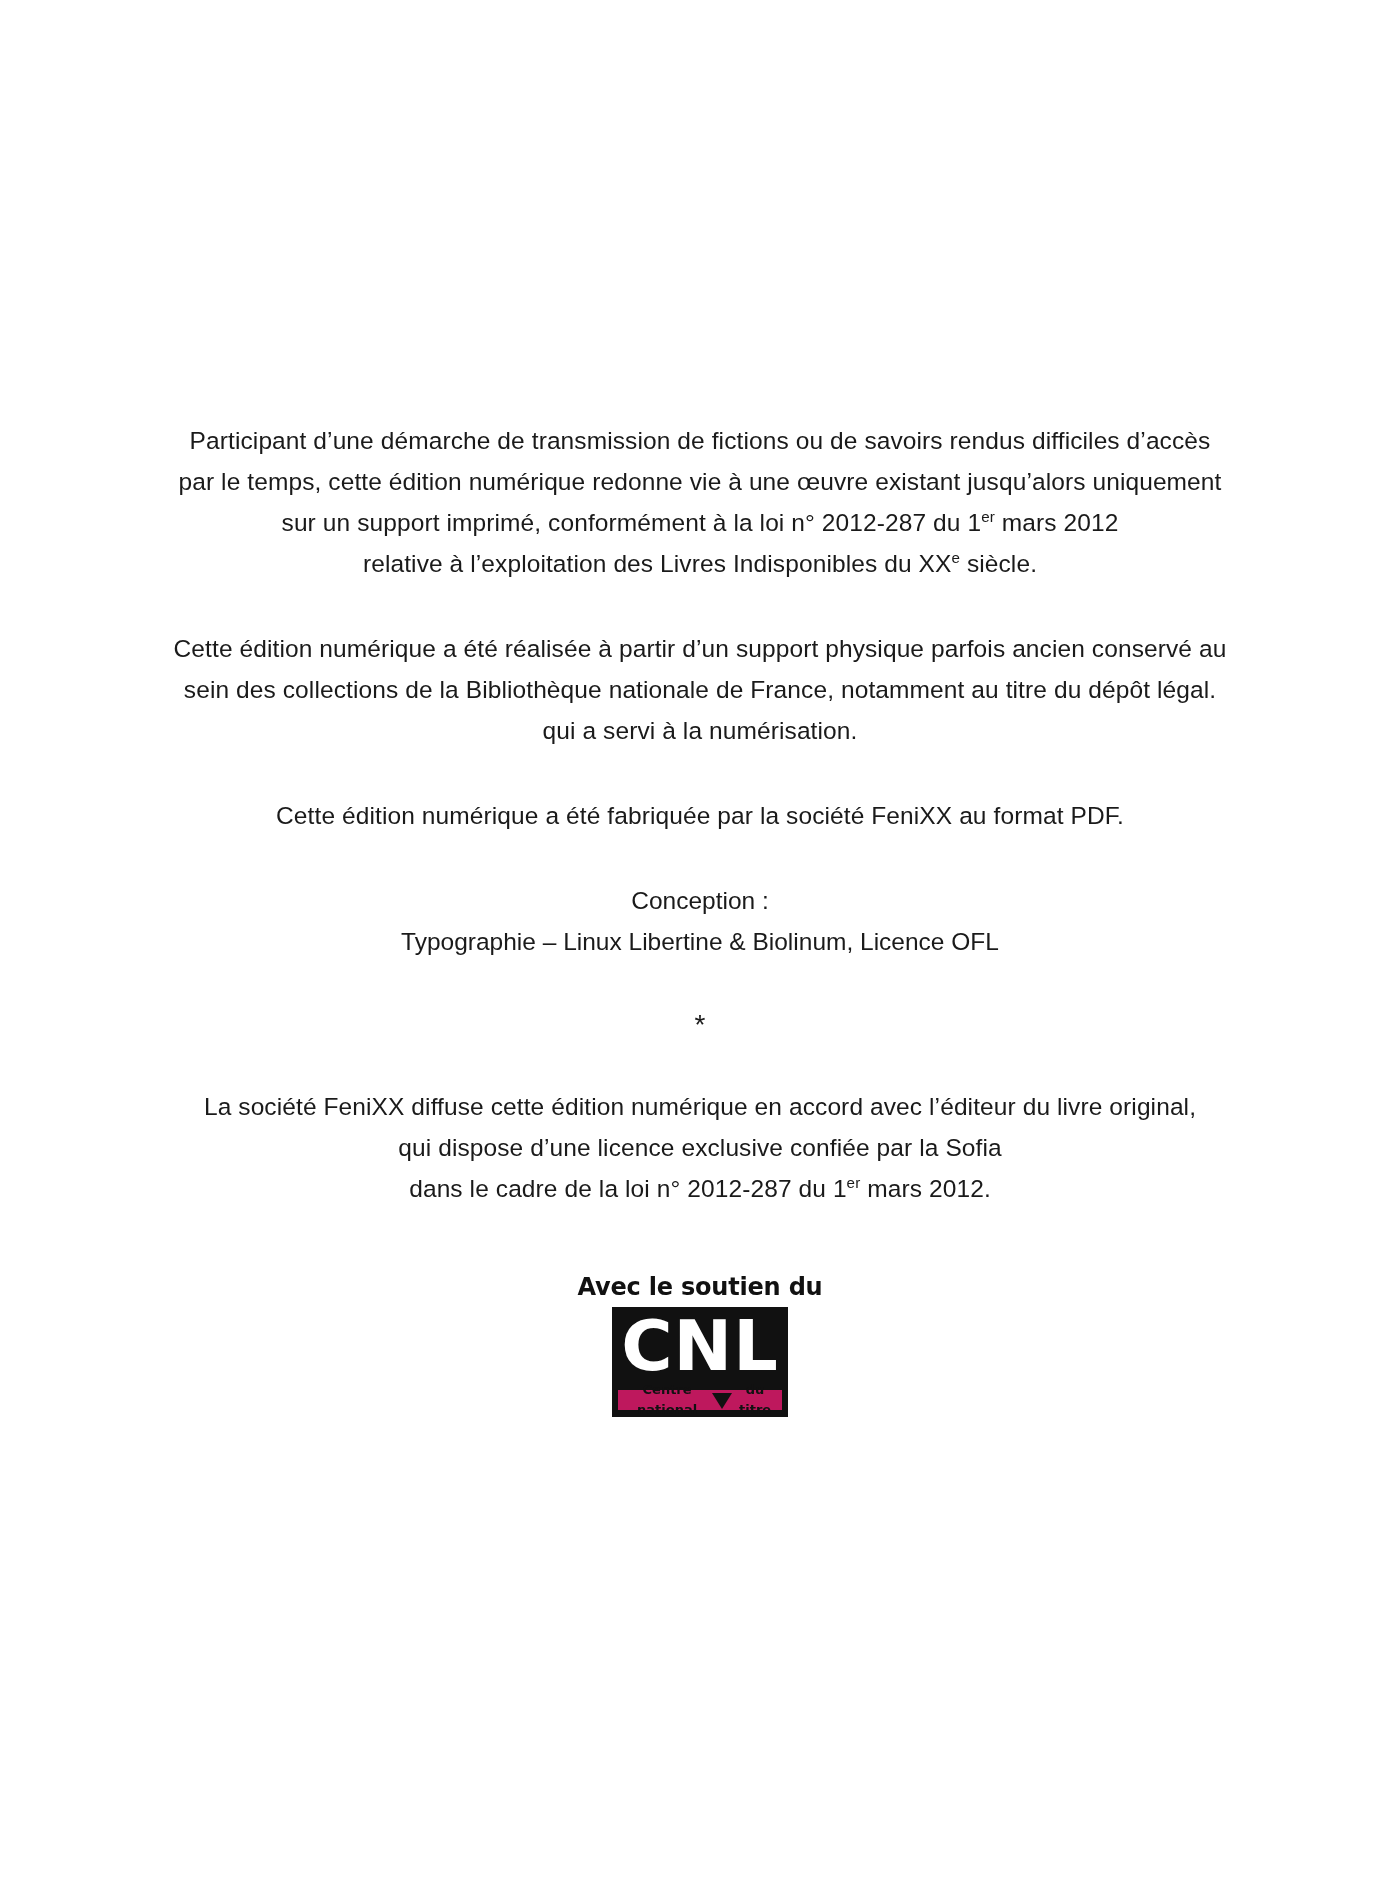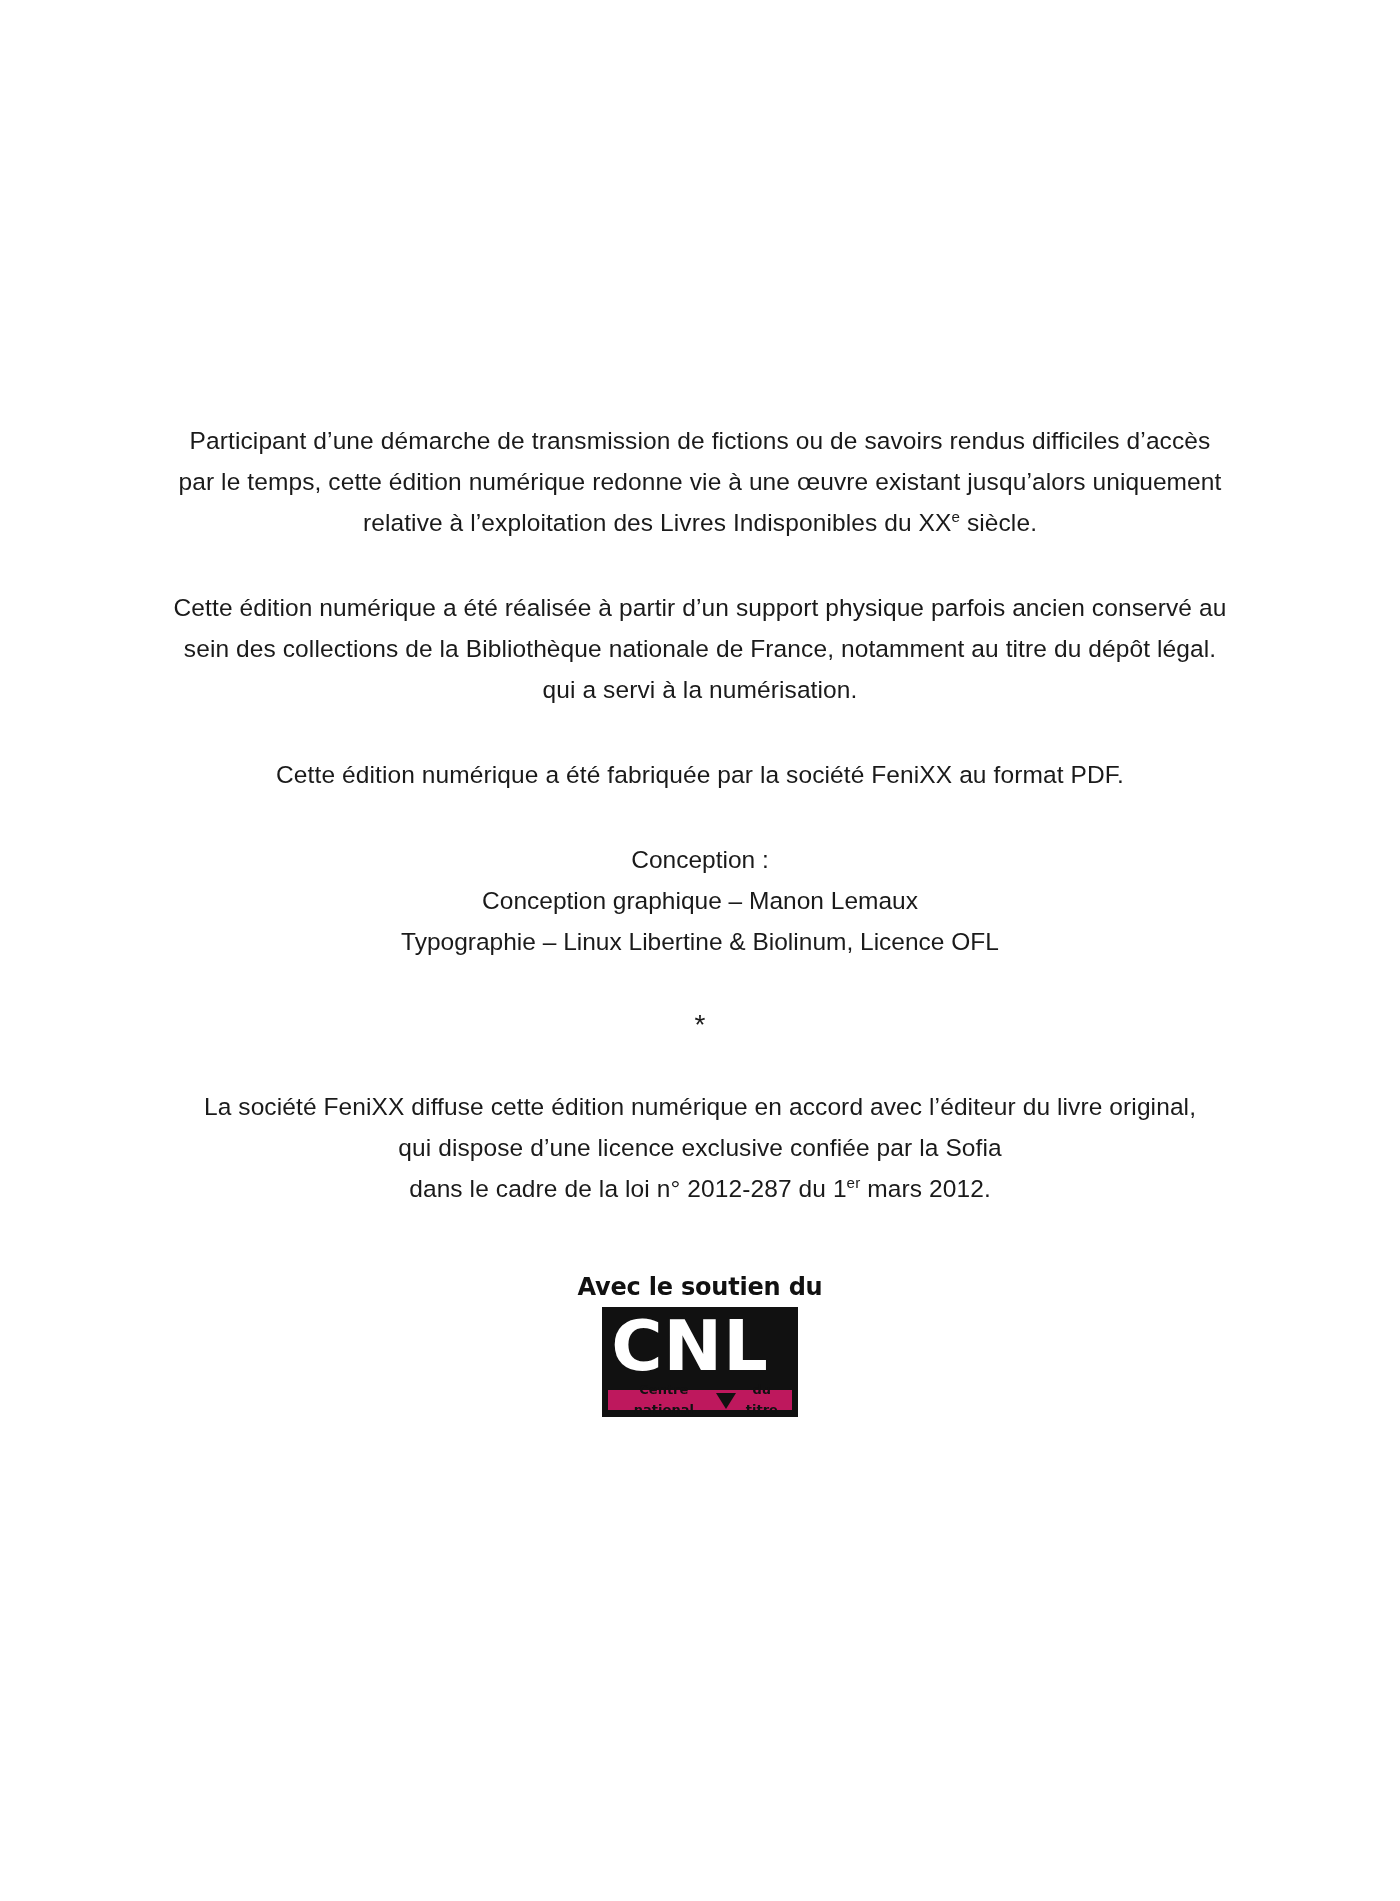--- a/index.html
+++ b/index.html
@@ -69,21 +69,21 @@
   }
   .logo-caption {
     font-size: 24px;
     font-weight: 700;
     letter-spacing: -0.2px;
     color: #111;
     margin-bottom: 6px;
     font-family: "DejaVu Sans", sans-serif;
   }
   .cnl-box {
-    width: 196px;
+    width: 176px;
     height: 110px;
     background: #111111;
     position: relative;
     display: block;
   }
   .cnl-inner {
     position: absolute;
     left: 0; top: 0; right: 0; bottom: 0;
   }
   .cnl-letters {
@@ -133,20 +133,21 @@
 </style>
 </head>
 <body>
 
 <div class="page">
   <div class="content">
 
     <div class="para">
       <div>Participant d’une démarche de transmission de fictions ou de savoirs rendus difficiles d’accès</div>
       <div>par le temps, cette édition numérique redonne vie à une œuvre existant jusqu’alors uniquement</div>
+      <div>sur un support imprimé, conformément à la loi n° 2012-287 du 1<sup>er</sup> mars 2012</div>
       <div>relative à l’exploitation des Livres Indisponibles du XX<sup>e</sup> siècle.</div>
     </div>
 
     <div class="gap-1"></div>
 
     <div class="para">
       <div>Cette édition numérique a été réalisée à partir d’un support physique parfois ancien conservé au</div>
       <div>sein des collections de la Bibliothèque nationale de France, notamment au titre du dépôt légal.</div>
       <div>qui a servi à la numérisation.</div>
     </div>
@@ -154,21 +155,20 @@
     <div class="gap-2"></div>
 
     <div class="para">
       <div>Cette édition numérique a été fabriquée par la société FeniXX au format PDF.</div>
     </div>
 
     <div class="gap-3"></div>
 
     <div class="block-cover">
       <div>Conception :</div>
-      <div>Conception graphique  –  Manon Lemaux</div>
       <div>Typographie  –  Linux Libertine &amp; Biolinum, Licence OFL</div>
     </div>
 
     <div class="gap-4"></div>
 
     <div class="asterisk">*</div>
 
     <div class="gap-5"></div>
 
     <div class="para">

